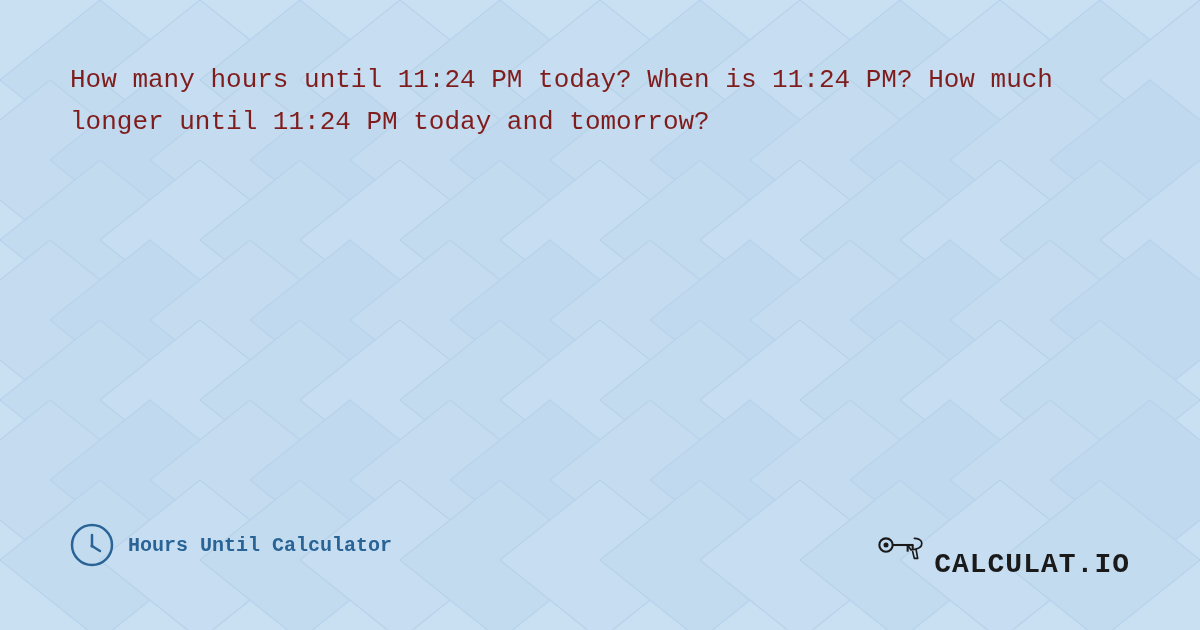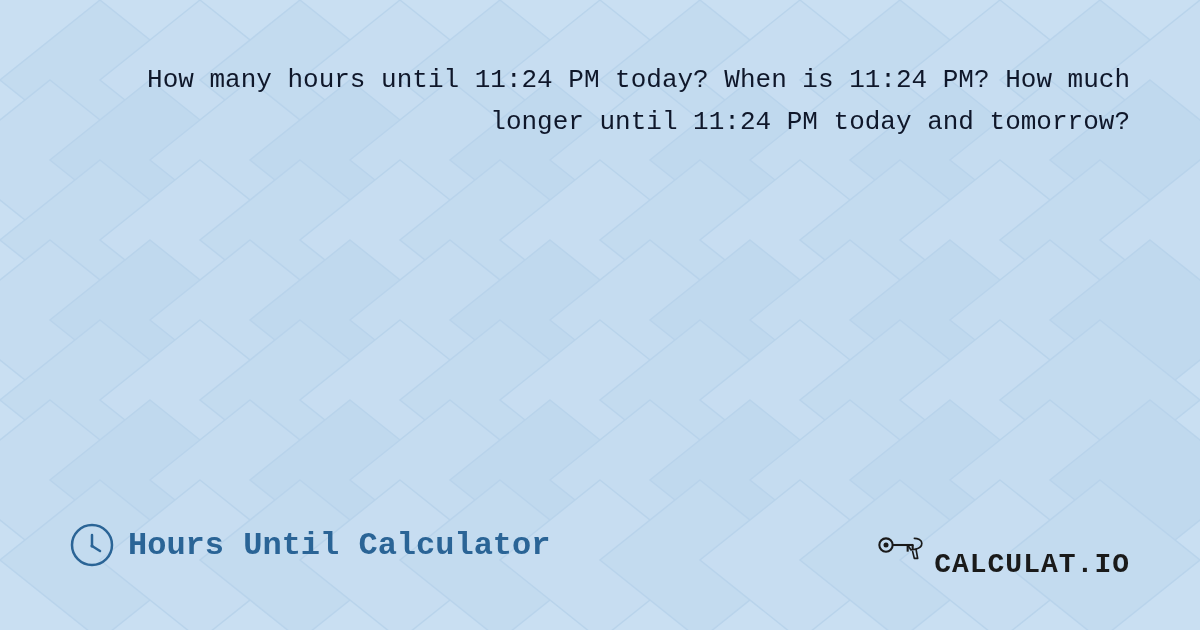--- a/index.html
+++ b/index.html
@@ -40,26 +40,25 @@
       font-size: 52px;
       font-weight: 900;
       color: #1a1a1a;
       font-family: 'Courier New', Courier, monospace;
       line-height: 1.1;
       margin-bottom: 30px;
     }
 
     .description {
       font-size: 26px;
-      color: #0f172a;
+      color: #7f1d1d;
       line-height: 1.6;
       font-family: 'Courier New', Courier, monospace;
       font-weight: 400;
       max-width: 1060px;
-      text-align: right;
     }
 
     .footer {
       display: flex;
       align-items: center;
       justify-content: space-between;
     }
 
     .footer-left {
       display: flex;
@@ -67,21 +66,21 @@
       gap: 14px;
     }
 
     .clock-icon {
       width: 44px;
       height: 44px;
       flex-shrink: 0;
     }
 
     .footer-label {
-      font-size: 32px;
+      font-size: 20px;
       font-weight: 700;
       color: #2a6496;
       font-family: 'Courier New', Courier, monospace;
     }
 
     .logo-area {
       display: flex;
       align-items: center;
       gap: 8px;
     }

